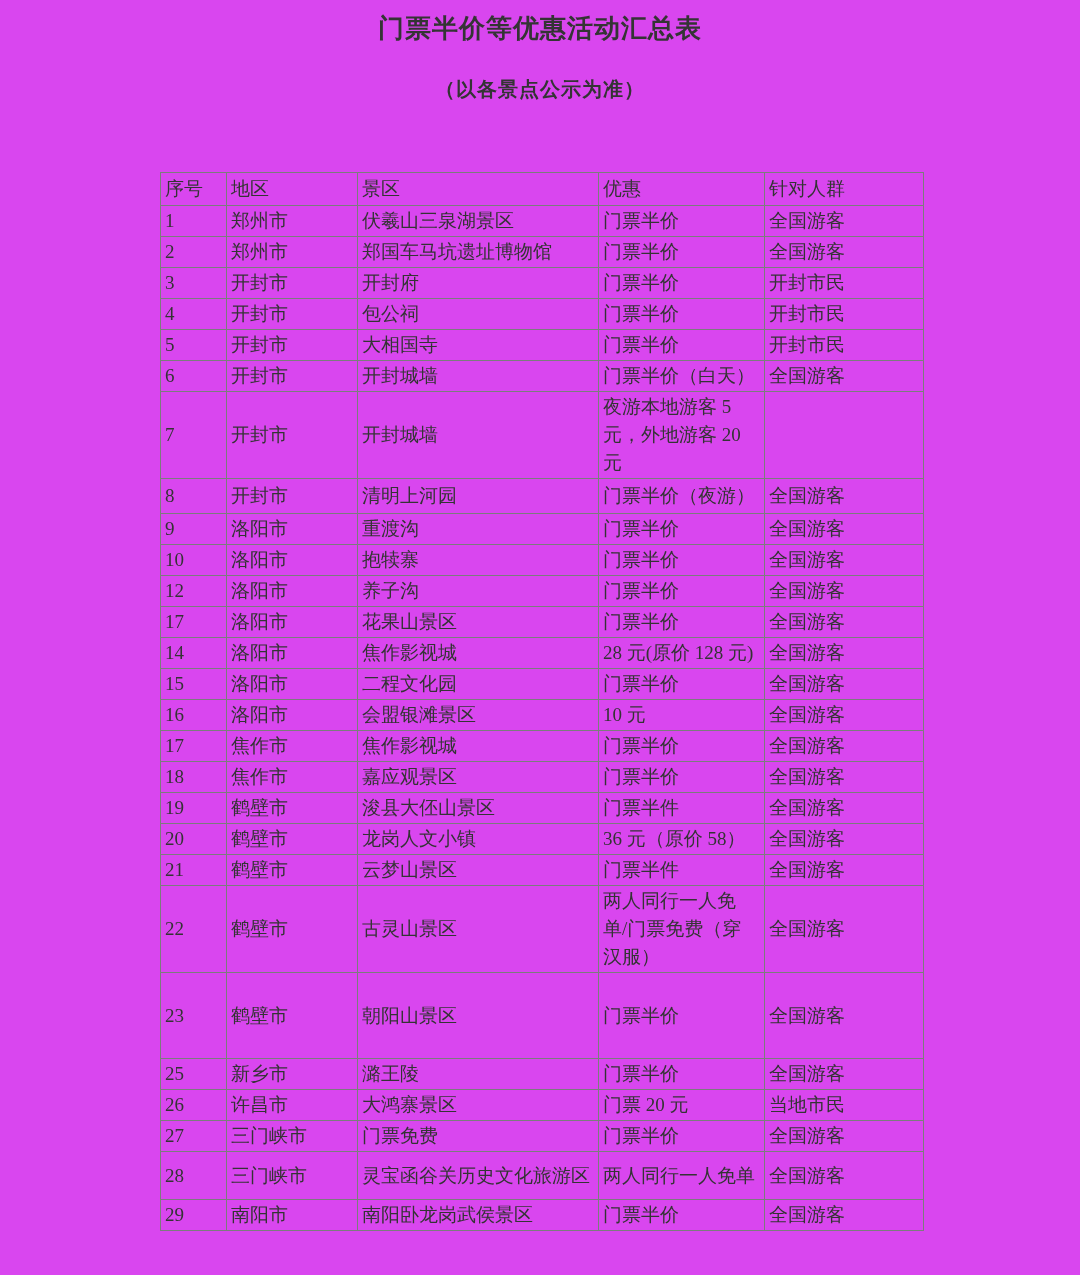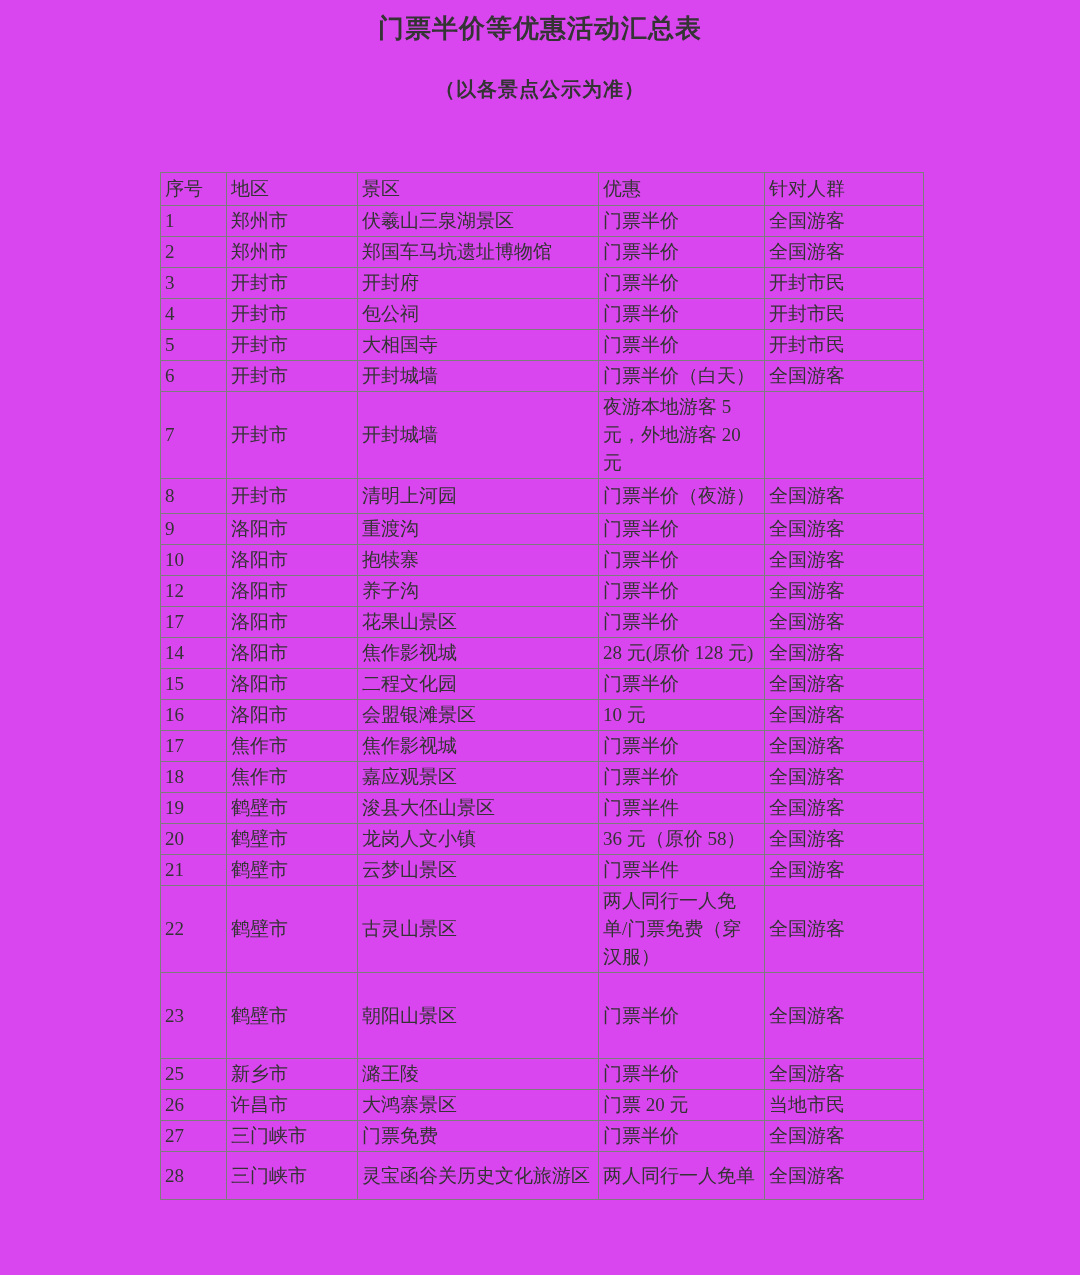--- a/index.html
+++ b/index.html
@@ -259,15 +259,22 @@
           <td>门票半价</td>
           <td>全国游客</td>
         </tr>
         <tr>
           <td>28</td>
           <td>三门峡市</td>
           <td>灵宝函谷关历史文化旅游区</td>
           <td>两人同行一人免单</td>
           <td>全国游客</td>
         </tr>
+        <tr>
+          <td>29</td>
+          <td>南阳市</td>
+          <td>南阳卧龙岗武侯景区</td>
+          <td>门票半价</td>
+          <td>全国游客</td>
+        </tr>
       </tbody>
   </table>
 </div>
 
 </body></html>

